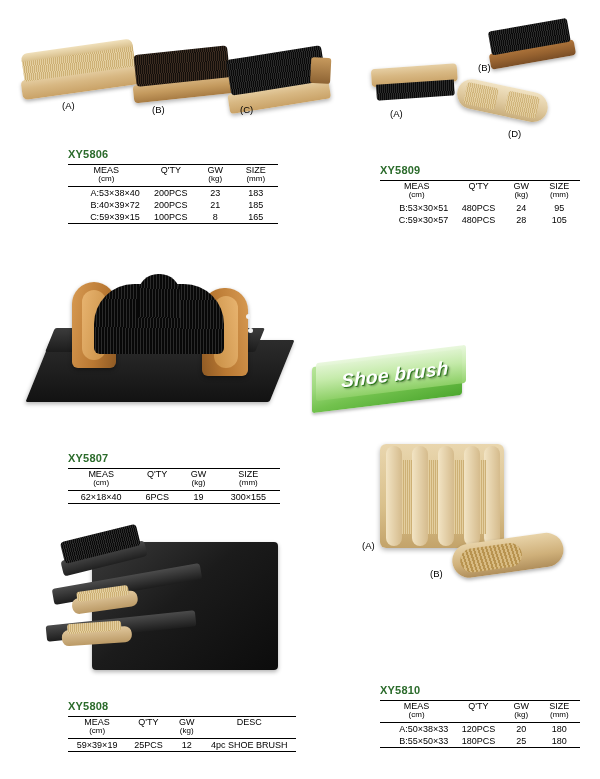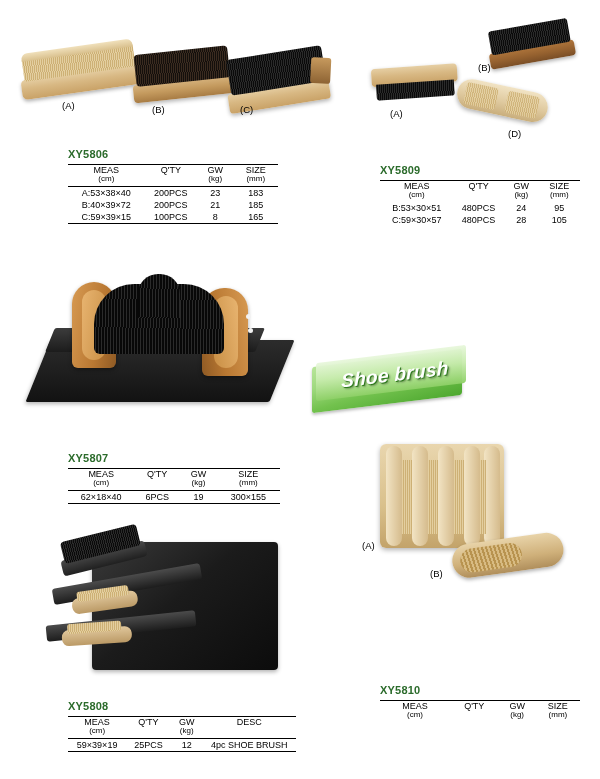--- a/index.html
+++ b/index.html
@@ -44,21 +44,21 @@
   }
   table.spec th .sub {
     display: block;
     font-size: 8px;
   }
   table.spec td {
     text-align: center;
     padding: 1px 5px;
     white-space: nowrap;
   }
-  table.spec td.meas { text-align: center; }
+  table.spec td.meas { text-align: right; }
   table.spec thead tr.head-row th { padding-bottom: 2px; }
   table.spec .rule-top td, table.spec .rule-top th { border-top: 1px solid #000; }
   table.spec .rule-bottom td { border-bottom: 1px solid #000; margin-left: 28px; }
 
   .tablewrap { position: absolute; }
   .tablewrap .hrule {
     border-top: 1px solid #000;
     height: 0;
   }
 
@@ -446,17 +446,29 @@
             <span>GW</span>
             <span class="sub">(kg)</span>
           </th>
           <th style="width:40px;">
             <span>SIZE</span>
             <span class="sub">(mm)</span>
           </th>
         </tr>
       </thead>
       <tbody>
+        <tr class="rule-top">
+          <td class="meas">A:50×38×33</td>
+          <td>120PCS</td>
+          <td>20</td>
+          <td>180</td>
+        </tr>
+        <tr class="rule-bottom">
+          <td class="meas">B:55×50×33</td>
+          <td>180PCS</td>
+          <td>25</td>
+          <td>180</td>
+        </tr>
       </tbody>
     </table>
   </div>
 
 </div>
 
 </body></html>

